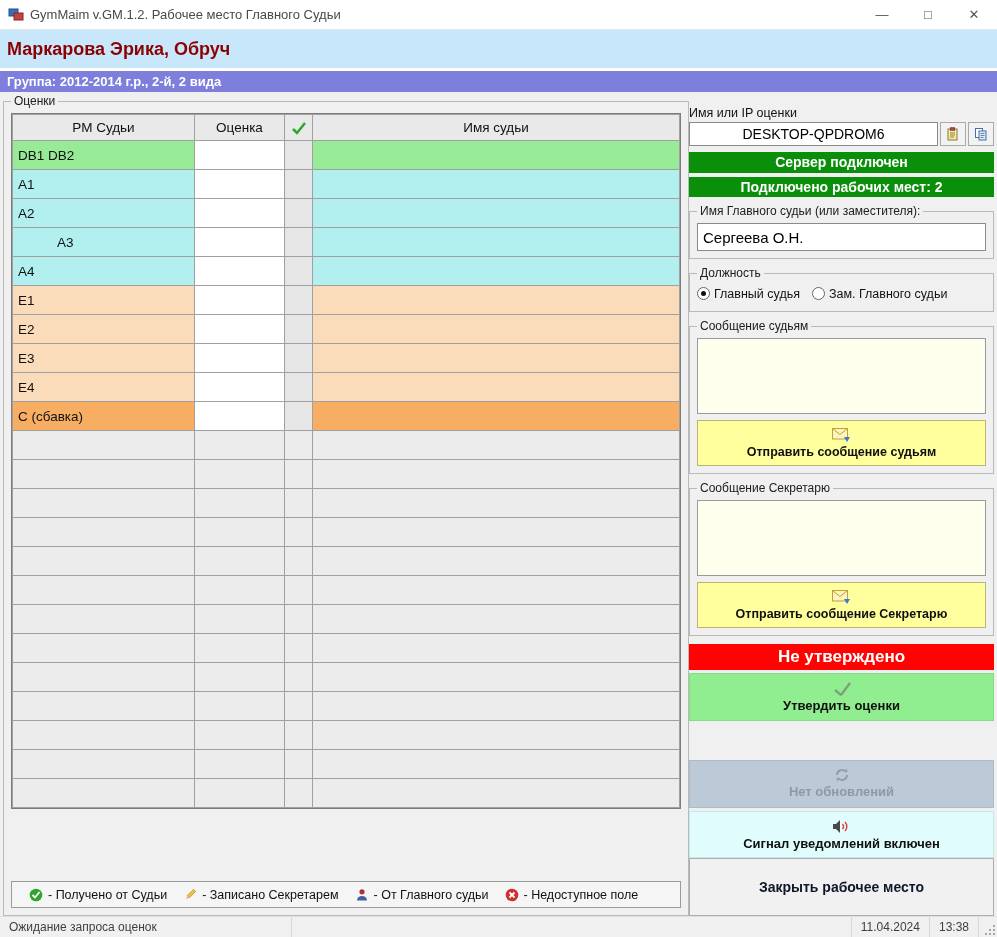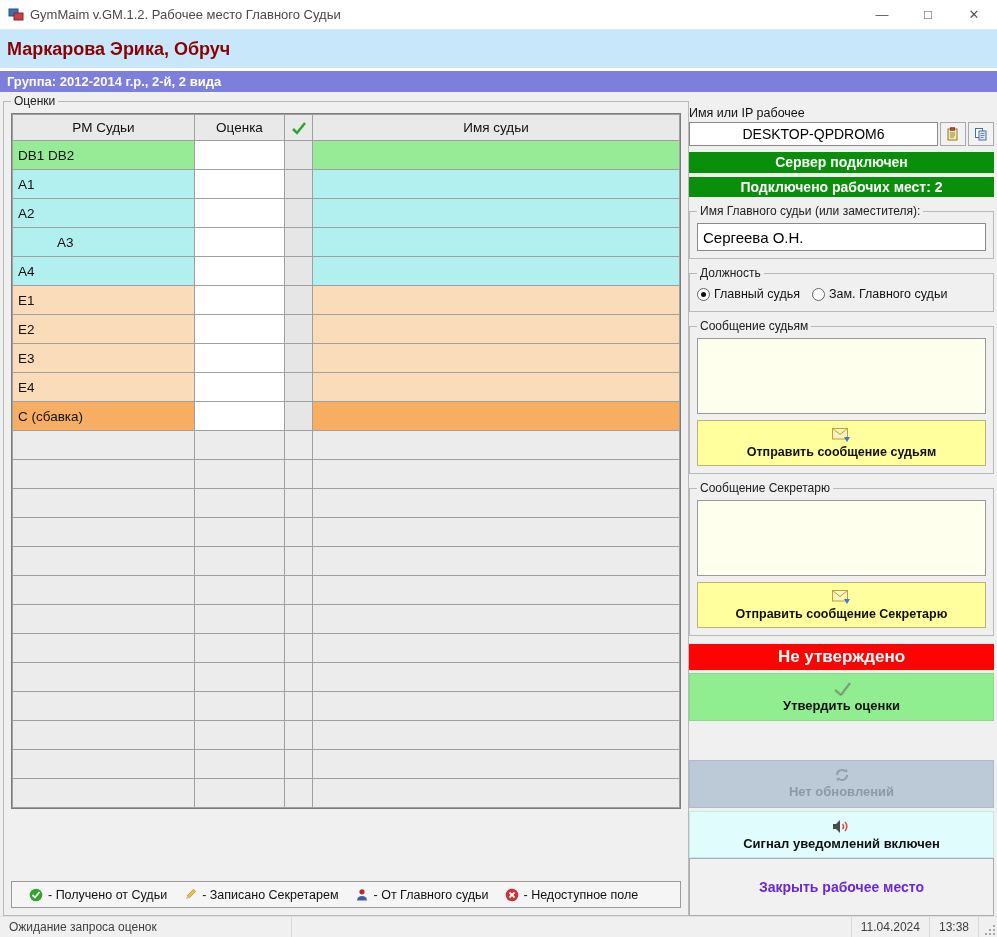--- a/index.html
+++ b/index.html
@@ -39,31 +39,31 @@
   .right-panel { flex:1; display:flex; flex-direction:column; }
   .field-label { margin-top:14px; font-size:12.5px; }
   .server-row { display:flex; gap:2px; margin-top:2px; }
   .server-input { flex:1; height:24px; border:1px solid #8A8A8A; background:#fff; text-align:center; font:14px "Liberation Sans", sans-serif; }
   .mini-btn { width:26px; height:24px; border:1px solid #A9A9A9; background:#F2F2F2; display:flex; align-items:center; justify-content:center; padding:0; cursor:pointer; }
   .status-green { height:23px; background:#0A8F0A; color:#fff; font-weight:bold; font-size:14px; display:flex; align-items:center; justify-content:center; }
   .status-green.first { margin-top:6px; } .status-green.second { margin-top:4px; }
   .rp-fieldset { margin-top:7px; }
   .chief-input { width:100%; height:28px; border:1px solid #8A8A8A; background:#fff; font:15px "Liberation Sans", sans-serif; padding:0 5px; }
   .radio-row { display:flex; gap:12px; align-items:center; font-size:12.5px; padding:2px 0 3px; white-space:nowrap; }
-  .radio-item { display:inline-flex; align-items:flex-end; cursor:pointer; }
+  .radio-item { display:inline-flex; align-items:flex-start; cursor:pointer; }
   .radio { width:13px; height:13px; border:1px solid #666; border-radius:50%; background:#fff; display:inline-block; margin-right:4px; }
   .radio.selected::after { content:''; display:block; width:5px; height:5px; margin:3px; background:#111; border-radius:50%; }
   .msg-area { display:block; width:100%; height:76px; background:#FFFFEE; border:1px solid #9A9A9A; resize:none; font:13px "Liberation Sans", sans-serif; padding:3px; }
   .send-btn { width:100%; margin-top:6px; height:46px; background:#FFFF9D; border:1px solid #B9B577; display:flex; flex-direction:column; align-items:center; justify-content:center; gap:2px; font-weight:bold; font-size:12.5px; color:#101010; cursor:pointer; font-family:inherit; }
   .red-bar { margin-top:8px; height:29px; background:#FF0202; color:#fff; font-weight:bold; font-size:17px; display:flex; align-items:center; justify-content:center; }
   .big-btn { width:100%; margin-top:3px; height:53px; display:flex; flex-direction:column; align-items:center; justify-content:center; gap:2px; font-weight:bold; font-size:13px; cursor:pointer; font-family:inherit; color:#101010; }
   .big-btn.green { background:#90EE90; border:1px solid #84DC84; }
   .big-btn.blue-gray { background:#BCC9D6; border:1px solid #ADBAC7; color:#8C9AA6;margin-top:39px; }
   .big-btn.cyan { background:#E1FCFC; border:1px solid #C5E8E8; }
-  .close-btn { margin-top:auto; width:100%; height:64px; background:#F1F1F1; border:1px solid #ADADAD; font-weight:bold; font-size:14px; color:#6d28d9; cursor:pointer; font-family:inherit; }
+  .close-btn { margin-top:auto; width:100%; height:64px; background:#F1F1F1; border:1px solid #ADADAD; font-weight:bold; font-size:14px; color:#0f172a; cursor:pointer; font-family:inherit; }
 
   
   .statusbar { height:21px; display:flex; background:#F0F0F0; border-top:1px solid #E0E0E0; font-size:12px; color:#404040; overflow:hidden; }
   .status-panel { display:flex; align-items:center; padding:0 9px; border-right:1px solid #D8D8D8; height:100%; white-space:nowrap; }
   .status-panel.left { width:292px; }
   .status-panel.fill { flex:1; border-right:1px solid #D8D8D8; }
   .grip { width:18px; display:flex; align-items:flex-end; justify-content:flex-end; padding:1px; }
 </style>
 </head>
 <body>
@@ -292,21 +292,21 @@
                 <circle cx="7" cy="7" r="6.3" fill="#D03030"></circle>
                 <path d="M4.5 4.5 l5 5 M9.5 4.5 l-5 5" stroke="#fff" stroke-width="1.8"></path>
               </svg>
             </span>
             <span>- Недоступное поле</span>
           </span>
         </div>
     </fieldset>
 
     <div class="right-panel">
-      <div class="field-label">Имя или IP рабочее</div>
+      <div class="field-label">Имя или IP оценки</div>
       <div class="server-row">
         <input class="server-input" value="DESKTOP-QPDROM6" style="">
         <button class="mini-btn">
             <span style="display:flex;">
               <svg width="14" height="14" viewBox="0 0 14 14">
                 <rect x="2" y="2" width="9" height="11" fill="#F7E9A9" stroke="#8A7A30"></rect>
                 <rect x="4.5" y="0.8" width="4" height="2.4" fill="#B55" stroke="#833"></rect>
                 <path d="M4 6 h5 M4 8 h5 M4 10 h4" stroke="#7A6A20" stroke-width="0.8"></path>
               </svg>
             </span>

